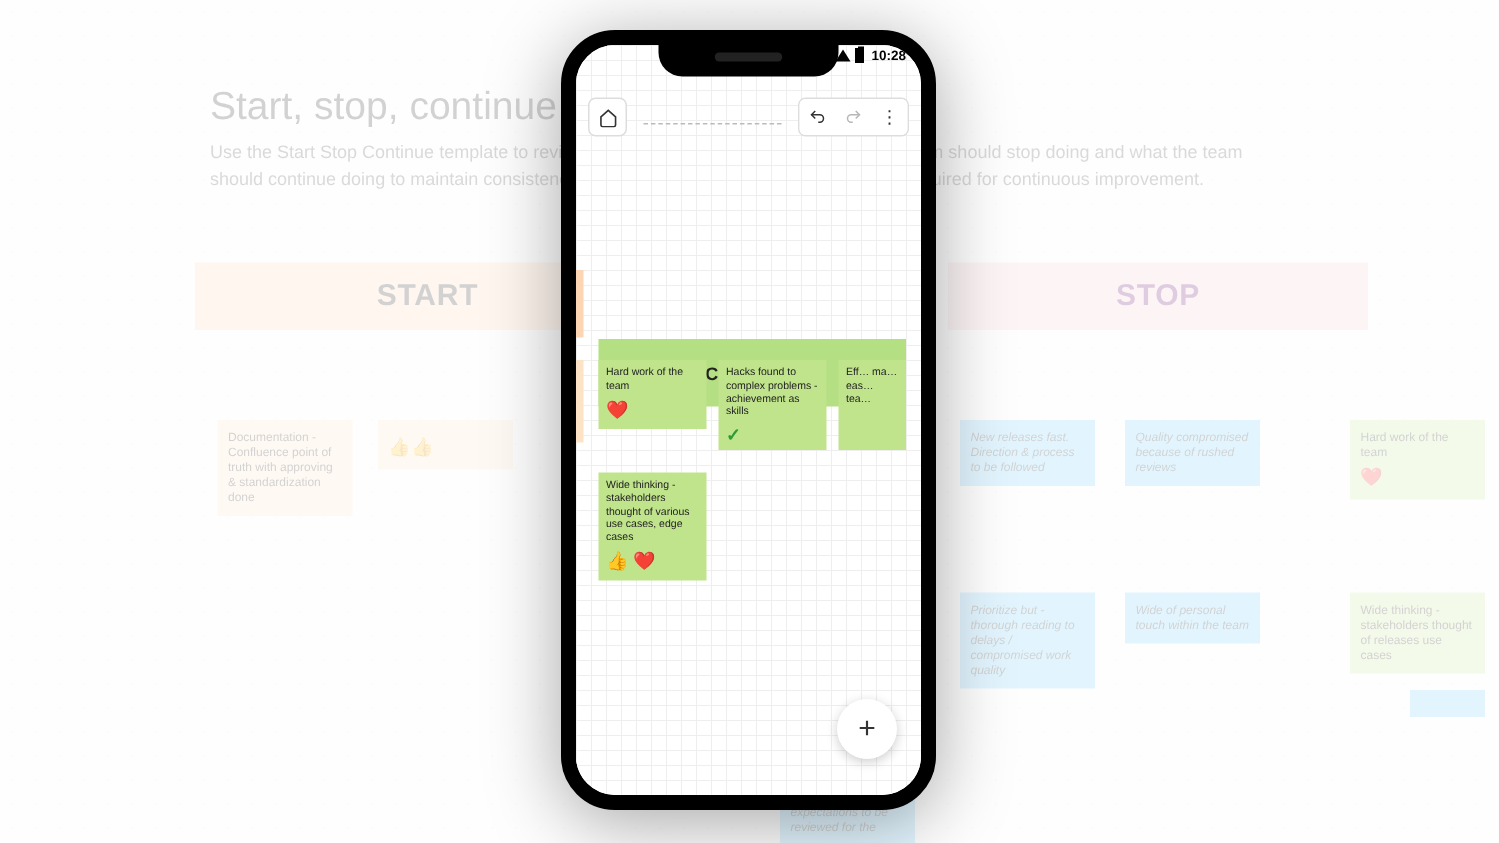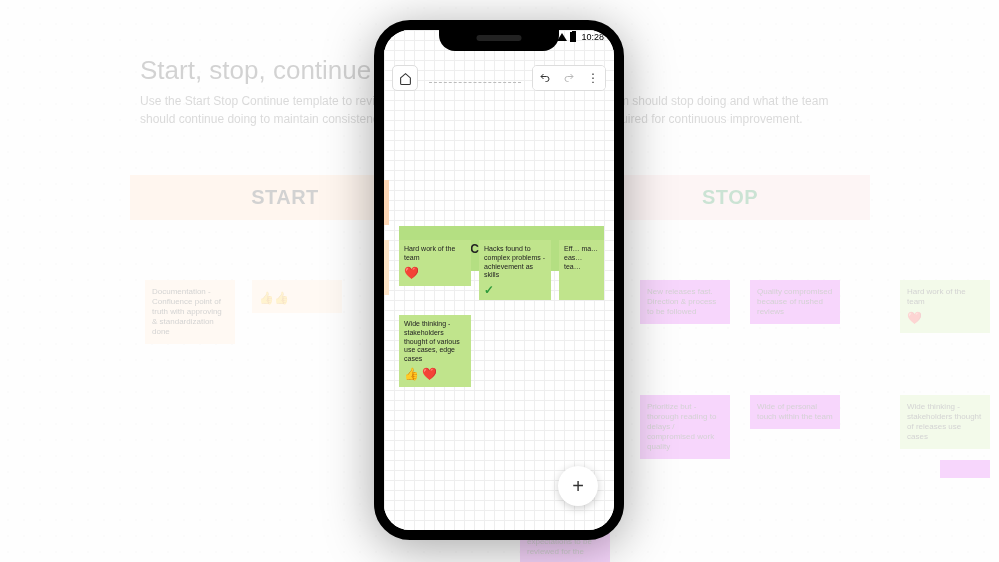--- a/index.html
+++ b/index.html
@@ -53,31 +53,31 @@
     top: 175px;
     height: 45px;
     display: flex;
     align-items: center;
     justify-content: center;
     font-size: 20px;
     font-weight: 700;
     letter-spacing: .5px;
   }
   .bg-col-start { left: 130px; width: 310px; background: #fcd5b4; color: #333; }
-  .bg-col-stop  { left: 590px; width: 280px; background: #f7d3d3; color: #15803d; }
+  .bg-col-stop  { left: 632px; width: 280px; background: #f7d3d3; color: #701a75; }
   .bg-note {
     position: absolute;
     width: 90px;
     padding: 7px;
     font-size: 8px;
     line-height: 1.25;
     color: #333;
   }
   .bg-note.orange { background: #fde3c6; }
-  .bg-note.pink   { background: #d946ef; }
+  .bg-note.pink   { background: #7dd3fc; font-style: italic; }
   .bg-note.green  { background: #c8e6a0; }
   .bg-emoji-row { margin-top: 4px; font-size: 12px; }
 
   
   .phone {
     position: absolute;
     z-index: 5;
     left: 374px;
     top: 20px;
     width: 250px;
@@ -121,21 +121,21 @@
     font-size: 9px;
     color: #000;
   }
   .sig-bars { display: flex; align-items: flex-end; gap: 1px; }
   .sig-bars span { width: 2px; background: #000; }
   .sig-bars span:nth-child(1){height:3px}.sig-bars span:nth-child(2){height:5px}
   .sig-bars span:nth-child(3){height:7px}.sig-bars span:nth-child(4){height:9px}
   .tri { width:0;height:0;border-left:5px solid transparent;border-right:5px solid transparent;border-bottom:8px solid #000; }
   .batt { width:6px;height:10px;border:1px solid #000;background:#000; position:relative; }
   .batt::after{content:"";position:absolute;top:-2px;left:1px;width:4px;height:2px;background:#000;}
-  .time { font-size: 9px; font-weight: 400; margin-left:2px; }
+  .time { font-size: 9px; font-weight: 700; margin-left:2px; }
 
   .phone-content {
     position: absolute;
     inset: 0;
     background:
       linear-gradient(#eee 1px, transparent 1px),
       linear-gradient(90deg, #eee 1px, transparent 1px);
     background-size: 10px 10px;
     background-color: #fff;
   }

